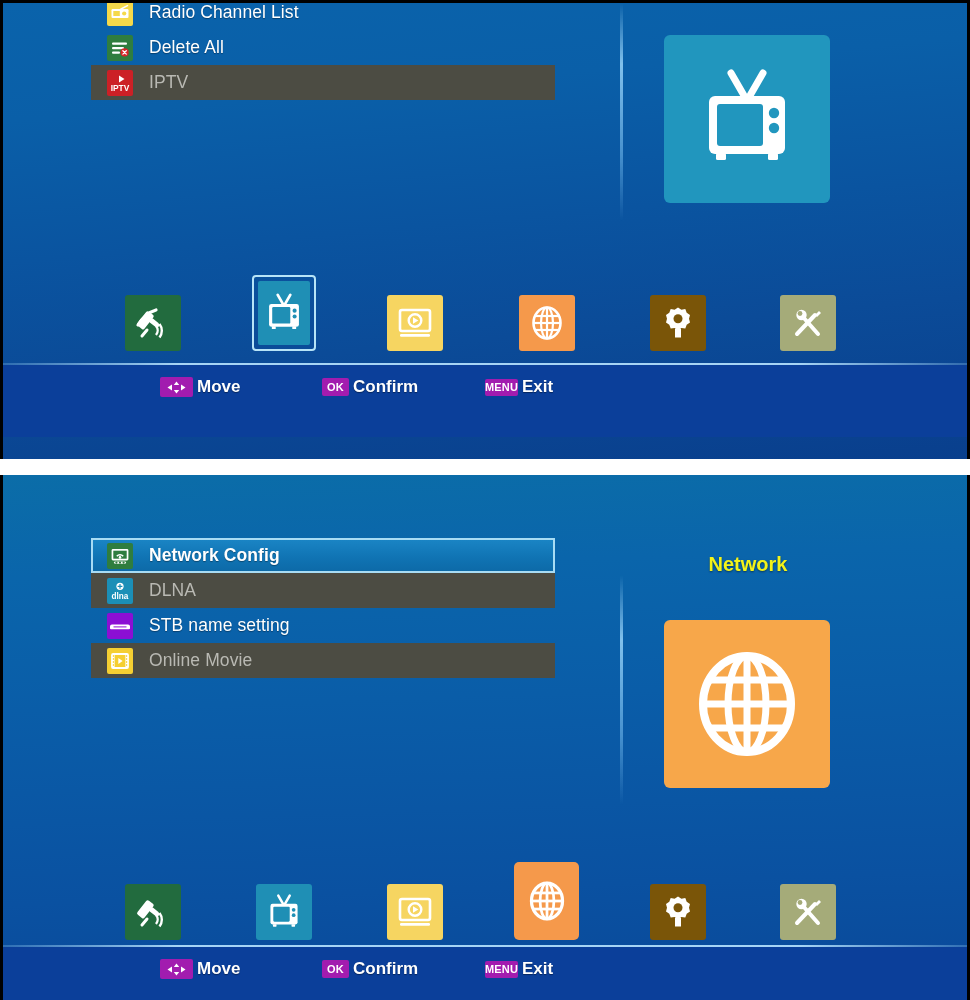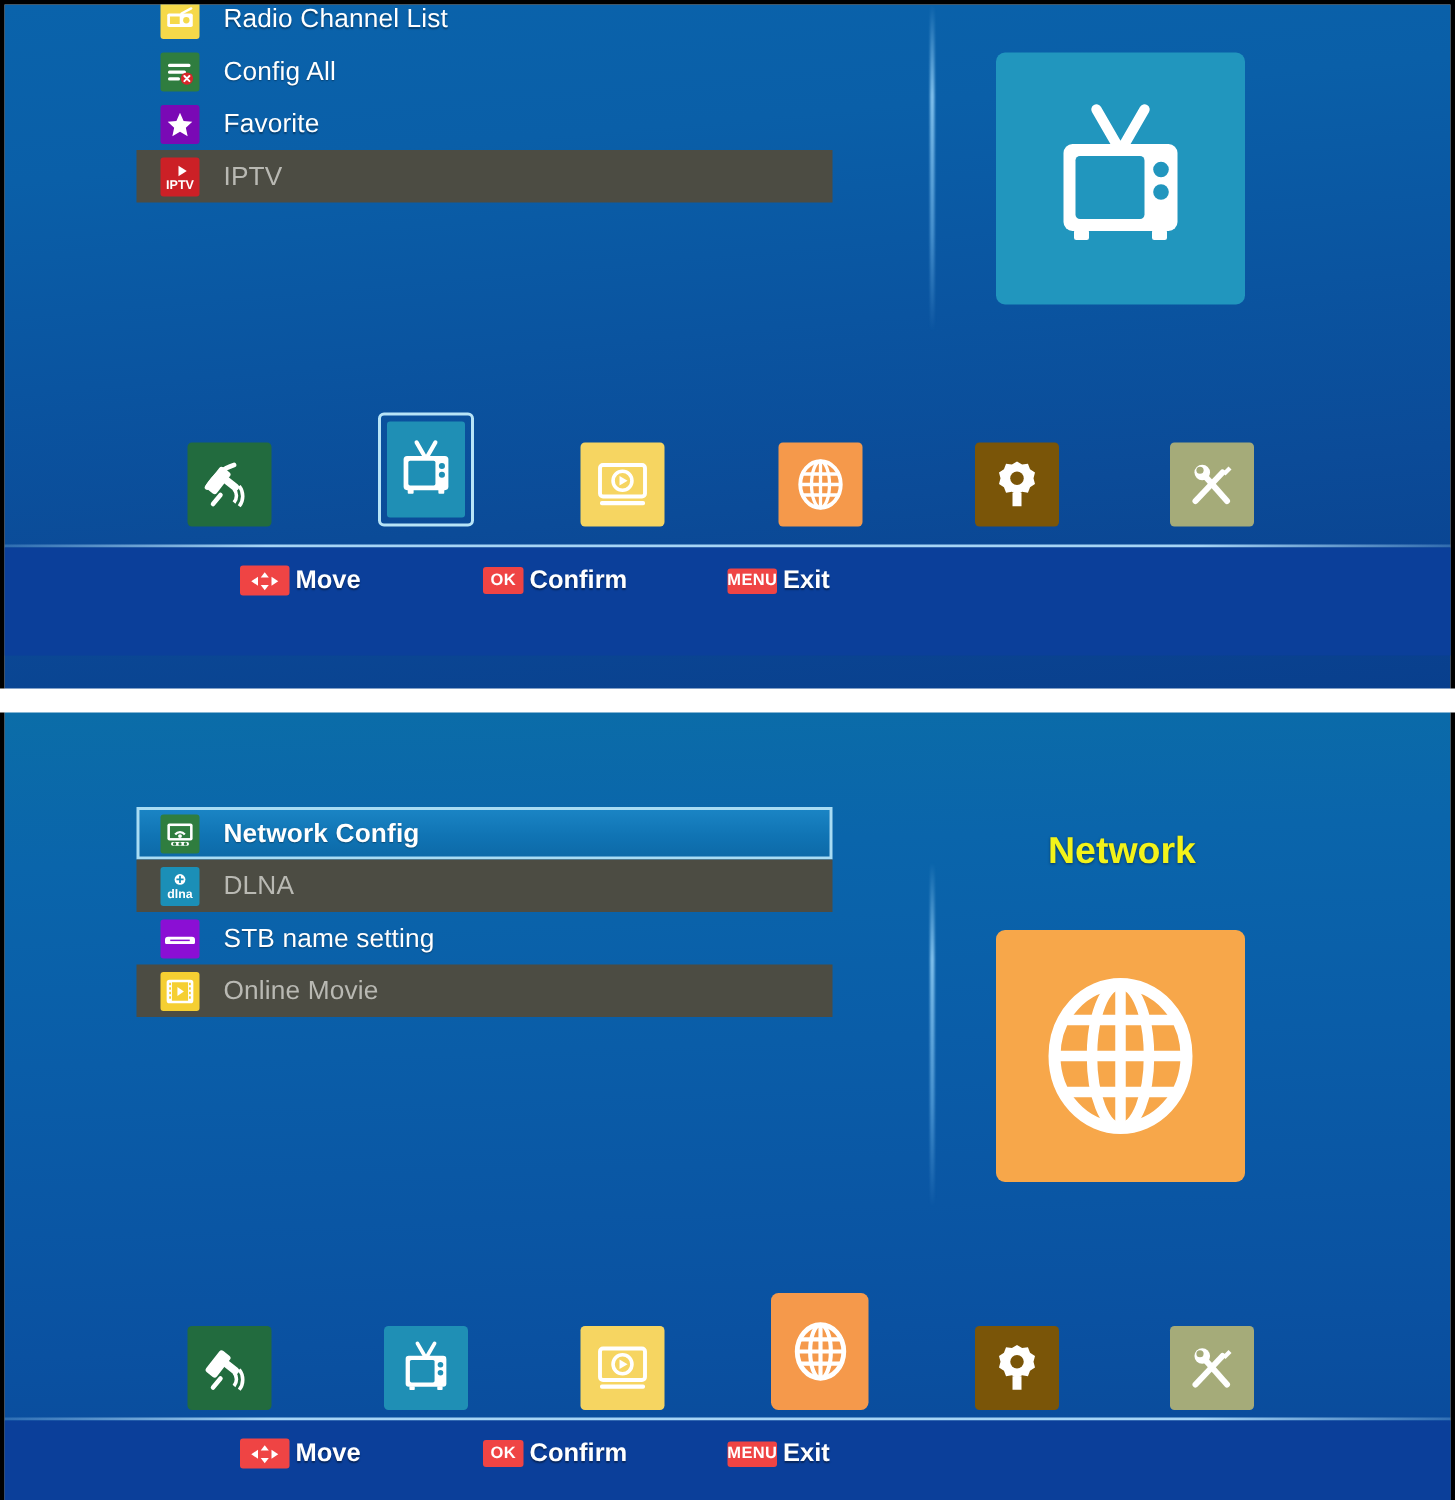--- a/index.html
+++ b/index.html
@@ -88,21 +88,21 @@
     overflow: hidden;
   }
   .mi svg { display:block; }
 
   
   .preview-title {
     position: absolute;
     width: 330px;
     text-align: center;
     color: #f3f31a;
-    font-size: 25px;
+    font-size: 20px;
     font-weight: 700;
     text-shadow: 0 1px 2px rgba(0,0,0,.45);
   }
   .preview-box {
     position: absolute;
     width: 166px; height: 168px;
     border-radius: 6px;
     display: flex; align-items: center; justify-content: center;
   }
   .preview-box.tv   { background: #2196be; }
@@ -135,21 +135,21 @@
     position: absolute; left: 0; width: 970px; height: 2px;
     background: linear-gradient(to right, rgba(150,205,245,.25), rgba(175,220,250,.95) 18%, rgba(175,220,250,.95) 82%, rgba(150,205,245,.25));
   }
   .footbar {
     position: absolute; left: 0; width: 970px;
     background: #0b3f9a;
     display: flex; align-items: center;
   }
   .hint { position: absolute; display: flex; align-items: center; }
   .key {
-    background: #ef4444;
+    background: #a21caf;
     color: #fff;
     border-radius: 2px;
     display: flex; align-items: center; justify-content: center;
     margin-right: 4px;
     flex: 0 0 auto;
   }
   .key.dpad { width: 33px; height: 20px; }
   .key.ok   { width: 27px; height: 18px; font-size: 11px; font-weight: 700; letter-spacing:.2px;}
   .key.menu { width: 33px; height: 17px; font-size: 11px; font-weight: 700; letter-spacing:.2px;}
   .hint .htxt {
@@ -181,31 +181,23 @@
     <div class="menu-row plain">
       <span class="mi" style="background:#2f7d3f;">
         <svg width="22" height="22" viewBox="0 0 22 22">
           <rect x="3" y="5.5" width="15" height="2.2" rx="1" fill="#fff"></rect>
           <rect x="3" y="10" width="12" height="2.2" rx="1" fill="#fff"></rect>
           <rect x="3" y="14.5" width="8" height="2.2" rx="1" fill="#fff"></rect>
           <circle cx="15.6" cy="15.4" r="4.1" fill="#d8262a"></circle>
           <path d="M13.9 13.7 L17.3 17.1 M17.3 13.7 L13.9 17.1" stroke="#fff" stroke-width="1.3" stroke-linecap="round"></path>
         </svg>
       </span>
-      <span class="lbl">Config All</span>
-    </div>
-
-    <div class="menu-row plain">
-      <span class="mi" style="background:#7a09b5;">
-        <svg width="22" height="22" viewBox="0 0 22 22">
-          <path d="M11 3.2 L13.4 8.6 L19.2 9.2 L14.9 13.1 L16.1 18.9 L11 15.9 L5.9 18.9 L7.1 13.1 L2.8 9.2 L8.6 8.6 Z" fill="#fff"></path>
-        </svg>
-      </span>
-      <span class="lbl">Favorite</span>
-    </div>
+      <span class="lbl">Delete All</span>
+    </div>
+
 
     <div class="menu-row dim">
       <span class="mi" style="background:#cc2026;">
         <svg width="26" height="26" viewBox="0 0 26 26">
           <path d="M12 5.5 L17.5 9 L12 12.5 Z" fill="#fff"></path>
           <text x="13" y="21" font-family="Liberation Sans, sans-serif" font-size="8.4" font-weight="700" fill="#fff" text-anchor="middle">IPTV</text>
         </svg>
       </span>
       <span class="lbl">IPTV</span>
     </div>

